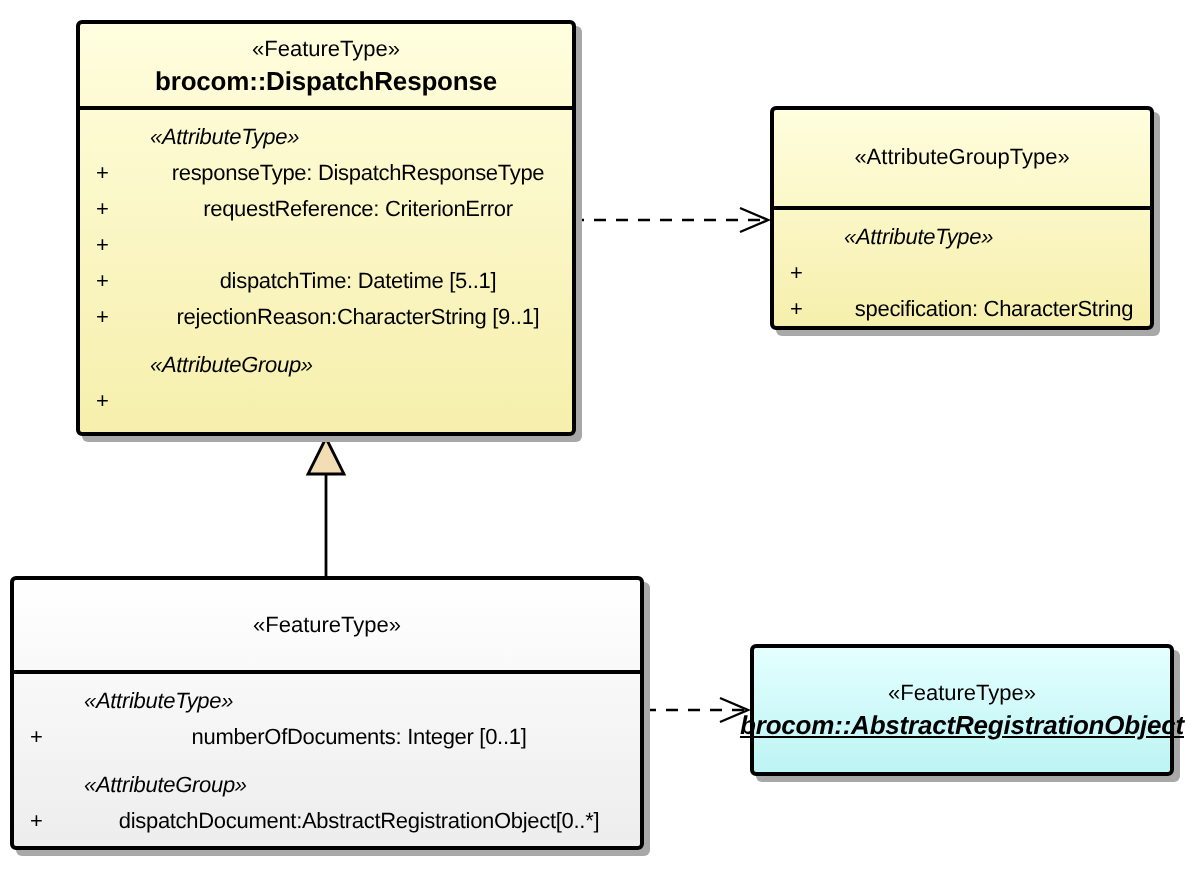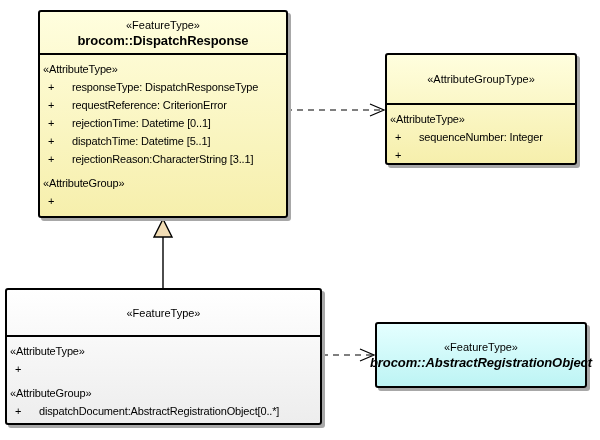--- a/index.html
+++ b/index.html
@@ -18,27 +18,27 @@
   .uml-class.gray{background:linear-gradient(180deg,var(--gray-top,#ffffff) 0%,var(--gray-bottom,#eeeeee) 100%);}
   .uml-class.cyan{background:linear-gradient(180deg,var(--cyan-top,#e4ffff) 0%,var(--cyan-bottom,#bdf4f4) 100%);}
   .hdr{
     display:flex;flex-direction:column;align-items:center;justify-content:center;
     border-bottom:2px solid var(--border,#000);
     line-height:16px;
   }
   .hdr.noline{border-bottom:none;}
   .stereo{font-size:11px;white-space:nowrap;}
   .cname{font-size:13px;font-weight:bold;white-space:nowrap;letter-spacing:-0.1px;}
-  .cname.abstract{font-style:italic;}
+  .cname.abstract{font-style:italic;text-decoration:underline;}
   .cbody{padding-top:5px;font-size:11px;letter-spacing:-0.15px;}
-  .group-label{padding-left:3px;line-height:18px;white-space:nowrap;}
+  .group-label{padding-left:35px;line-height:18px;white-space:nowrap;font-style:italic;}
   .group-label.gap{margin-top:6px;}
   .attr-row{display:flex;line-height:18px;white-space:nowrap;}
   .vis{width:24px;padding-left:8px;flex:0 0 auto;}
-  .atext{flex:1 1 auto;overflow:hidden;}
+  .atext{flex:1 1 auto;overflow:hidden;text-align:center;}
   
   #box-dispatch-response{left:38px;top:10px;width:250px;height:208px;}
   #box-dispatch-response .hdr{height:41px;}
   #box-criterion-error{left:385px;top:53px;width:192px;height:112px;}
   #box-criterion-error .hdr{height:48px;}
   #box-dcr{left:5px;top:288px;width:317px;height:137px;}
   #box-dcr .hdr{height:45px;}
   #box-aro{left:375px;top:322px;width:212px;height:66px;}
   #box-aro .hdr{height:100%;}
 </style>
@@ -75,61 +75,61 @@
       <div class="attr-row">
         <span class="vis">+</span>
         <span class="atext">responseType: DispatchResponseType</span>
       </div>
       <div class="attr-row">
         <span class="vis">+</span>
         <span class="atext">requestReference: CriterionError</span>
       </div>
       <div class="attr-row">
         <span class="vis">+</span>
-        <span class="atext">rejectionTime: Datetime [0..1]</span>
       </div>
       <div class="attr-row">
         <span class="vis">+</span>
         <span class="atext">dispatchTime: Datetime [5..1]</span>
       </div>
       <div class="attr-row">
         <span class="vis">+</span>
-        <span class="atext">rejectionReason:CharacterString [3..1]</span>
+        <span class="atext">rejectionReason:CharacterString [9..1]</span>
       </div>
       <div class="group-label gap">«AttributeGroup»</div>
       <div class="attr-row">
         <span class="vis">+</span>
       </div>
     </div>
   </div>
 
   <div class="uml-class yellow" id="box-criterion-error">
     <div class="hdr">
       <div class="stereo">«AttributeGroupType»</div>
     </div>
     <div class="cbody">
       <div class="group-label">«AttributeType»</div>
       <div class="attr-row">
         <span class="vis">+</span>
-        <span class="atext">sequenceNumber: Integer</span>
       </div>
       <div class="attr-row">
         <span class="vis">+</span>
+        <span class="atext">specification: CharacterString</span>
       </div>
     </div>
   </div>
 
   <div class="uml-class gray" id="box-dcr">
     <div class="hdr">
       <div class="stereo">«FeatureType»</div>
     </div>
     <div class="cbody">
       <div class="group-label">«AttributeType»</div>
       <div class="attr-row">
         <span class="vis">+</span>
+        <span class="atext">numberOfDocuments: Integer [0..1]</span>
       </div>
       <div class="group-label gap">«AttributeGroup»</div>
       <div class="attr-row">
         <span class="vis">+</span>
         <span class="atext">dispatchDocument:AbstractRegistrationObject[0..*]</span>
       </div>
     </div>
   </div>
 
   <div class="uml-class cyan" id="box-aro">

